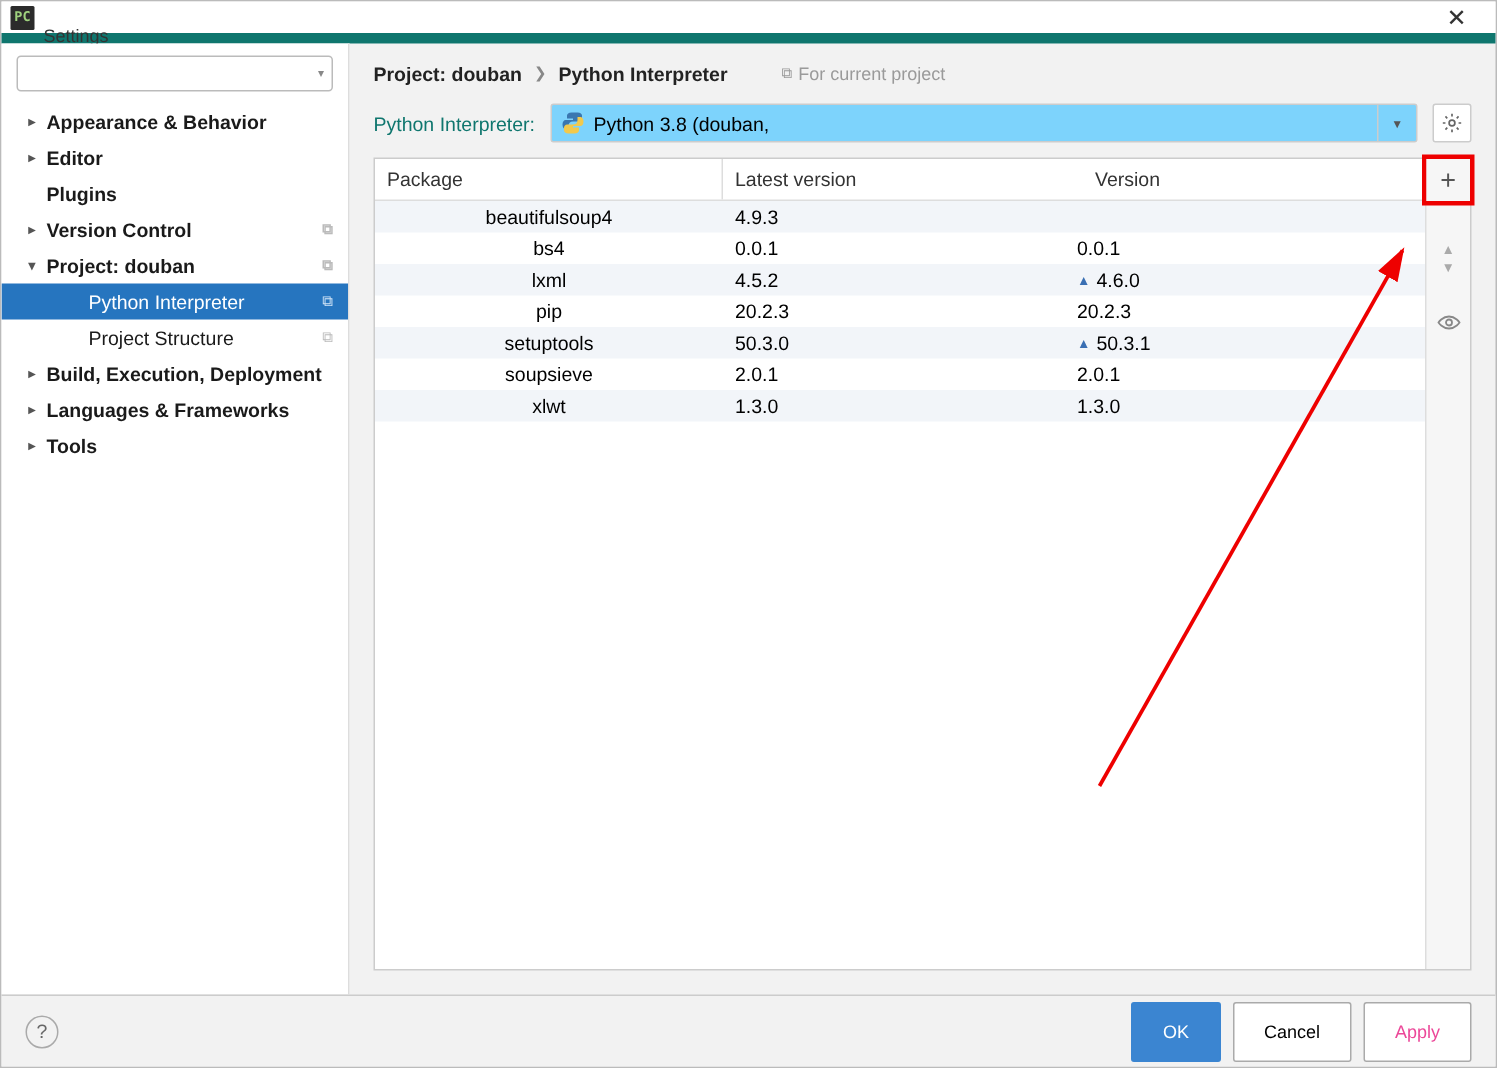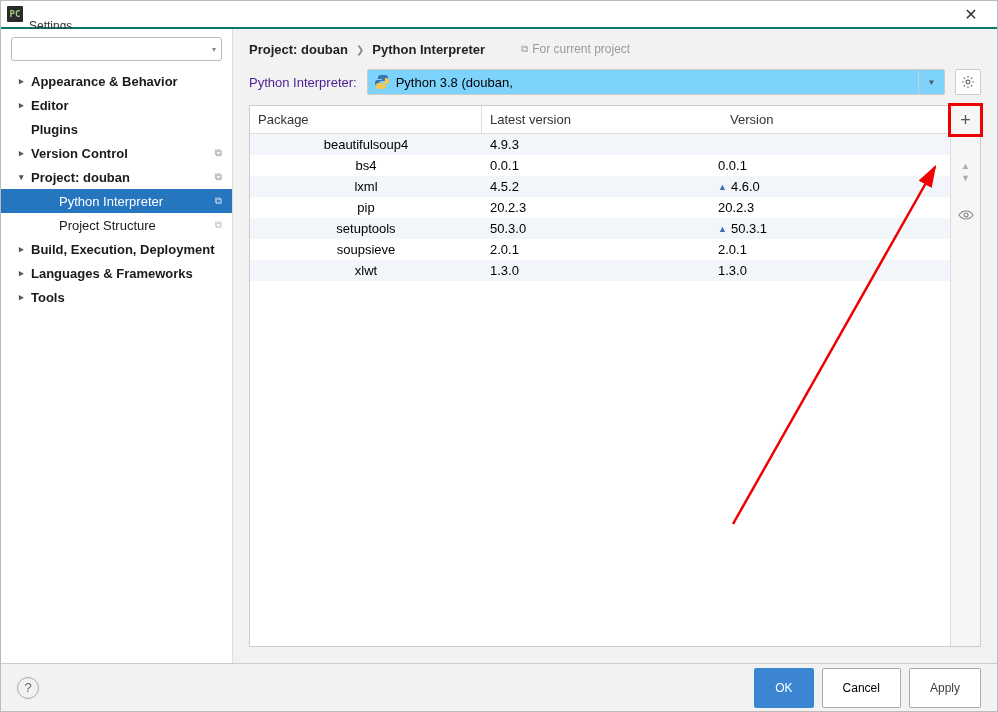--- a/index.html
+++ b/index.html
@@ -1,18 +1,18 @@
 <!DOCTYPE html>
 <html><head>
 <meta charset="utf-8">
 <style>
 * { box-sizing: border-box; margin: 0; padding: 0; font-family: "Segoe UI", Arial, sans-serif; }
 body { background: #fff; width: 998px; height: 712px; overflow: hidden; position: relative; }
 .window { position: absolute; inset: 0; border: 1px solid #bbb; display: flex; flex-direction: column; background: #f2f2f2; }
-.titlebar { height: 28px; display: flex; align-items: center; padding: 4px 6px; background: #fff; border-bottom: 2px solid #0f766e; }
+.titlebar { height: 28px; display: flex; align-items: center; padding: 4px 6px; background: #fff; border-bottom: 7px solid #0f766e; }
 .titlebar .app-icon { width: 16px; height: 16px; background: #2b2b2b; color: #9fd27e; font: bold 9px/16px monospace; text-align: center; border-radius: 1px; margin-right: 6px; }
 .titlebar .title { font-size: 12px; color: #333; margin-top: 24px; }
 .titlebar .spacer { flex: 1; }
 .titlebar .close { width: 40px; height: 28px; display: flex; align-items: center; justify-content: center; font-size: 16px; color: #333; cursor: pointer; }
 .content { flex: 1; display: flex; min-height: 0; }
 .sidebar { width: 232px; background: #fff; border-right: 1px solid #ddd; display: flex; flex-direction: column; }
 .search-wrap { padding: 8px 10px; }
 .search { width: 100%; height: 24px; border: 1px solid #bbb; border-radius: 3px; padding: 0 20px 0 22px; font-size: 12px; background: #fff; position: relative; }
 .search-rel { position: relative; }
 .search-rel .mag { position: absolute; left: 6px; top: 50%; transform: translateY(-50%); width: 12px; height: 12px; color: #888; }
@@ -26,21 +26,21 @@
 .tree-item .copy-icon { position: absolute; right: 10px; color: #bbb; font-size: 10px; }
 .tree-item.selected { background: #2675bf; color: #fff; }
 .tree-item.selected .copy-icon { color: #cfe3f6; }
 .main { flex: 1; display: flex; flex-direction: column; min-width: 0; }
 .breadcrumb-row { height: 40px; display: flex; align-items: center; padding: 0 16px; font-size: 13px; }
 .breadcrumb-row .crumb1 { font-weight: bold; color: #222; }
 .breadcrumb-row .sep { margin: 0 8px; color: #888; font-size: 10px; }
 .breadcrumb-row .crumb2 { font-weight: bold; color: #222; }
 .breadcrumb-row .proj-hint { margin-left: 36px; color: #9a9a9a; font-size: 12px; display: flex; align-items: center; gap: 4px; }
 .interp-row { display: flex; align-items: center; padding: 0 16px 10px 16px; gap: 10px; font-size: 13px; }
-.interp-row .label { color: #4c1d95; }
+.interp-row .label { color: #0f766e; }
 .interp-dd { flex: 1; height: 26px; border: 1px solid #ccc; background: #7dd3fc; display: flex; align-items: center; padding: 0 6px; border-radius: 2px; position: relative;}
 .interp-dd .py-ico { width: 16px; height: 16px; margin-right: 6px; }
 .interp-dd .dd-arrow { position: absolute; right: 0; top: 0; bottom: 0; width: 26px; border-left: 1px solid #ccc; display: flex; align-items: center; justify-content: center; font-size: 8px; color: #555; }
 .gear-btn { width: 26px; height: 26px; border: 1px solid #ccc; background: #fff; border-radius: 2px; display: flex; align-items: center; justify-content: center; color: #555; cursor: pointer; }
 .pkg-area { flex: 1; display: flex; margin: 0 16px 0 16px; border: 1px solid #ccc; min-height: 0; }
 .pkg-table-wrap { flex: 1; display: flex; flex-direction: column; background: #fff; min-width: 0; }
 .pkg-header { display: flex; height: 28px; border-bottom: 1px solid #ddd; font-size: 13px; color: #333; }
 .pkg-header .h { display: flex; align-items: center; padding: 0 8px; border-right: 1px solid #ddd; }
 .h.pkg { flex: 0 0 232px; }
 .h.ver { flex: 0 0 228px; }
@@ -57,21 +57,21 @@
 .pkg-side .plus-wrap { border: 3px solid #e00; margin: -3px -3px 0 -3px; width: calc(100% + 6px); }
 .pkg-side .plus { height: 28px; display: flex; align-items: center; justify-content: center; font-size: 18px; color: #555; cursor: pointer; background:#f6f6f6; }
 .pkg-side .gap { height: 24px; }
 .pkg-side .sorter { font-size: 9px; color: #aaa; cursor: pointer; }
 .pkg-side .eye { margin-top: 24px; color: #888; cursor: pointer; }
 .footer { height: 48px; border-top: 1px solid #ccc; display: flex; align-items: center; padding: 0 16px; background: #f2f2f2; }
 .footer .help { width: 22px; height: 22px; border: 1px solid #aaa; border-radius: 50%; display: flex; align-items: center; justify-content: center; color: #666; font-size: 13px; cursor: pointer; }
 .footer .spacer { flex: 1; }
 .footer button { height: 40px; padding: 0 20px; margin-left: 8px; border: 1px solid #aaa; background: #fff; border-radius: 2px; font-size: 12px; cursor: pointer; }
 .footer button.primary { background: #3b85d1; border-color: #3b85d1; color: #fff; }
-.footer button.disabled { color: #404040; cursor: default; }
+.footer button.disabled { color: #ec4899; cursor: default; }
 svg.arrow-svg { position: absolute; pointer-events: none; }
 </style>
 </head>
 <body>
 
 <div class="window">
   <div class="titlebar">
     <div class="app-icon">PC</div>
     <div class="title">Settings</div>
     <div class="spacer"></div>

